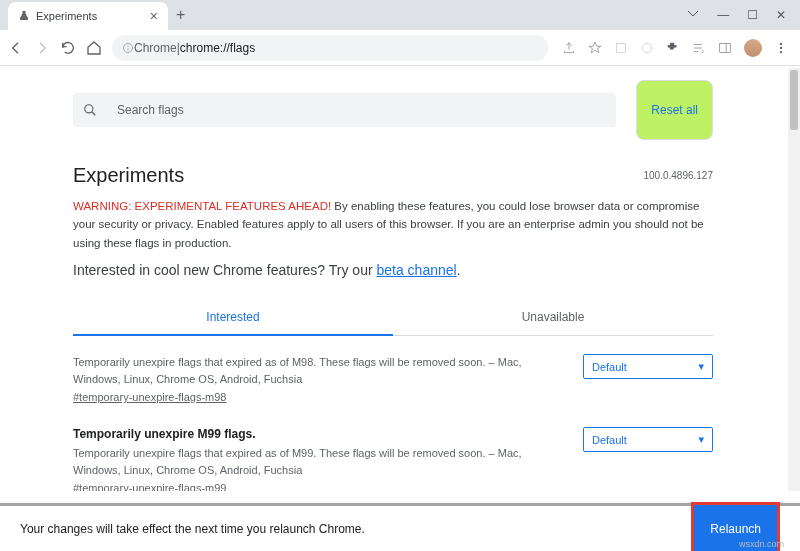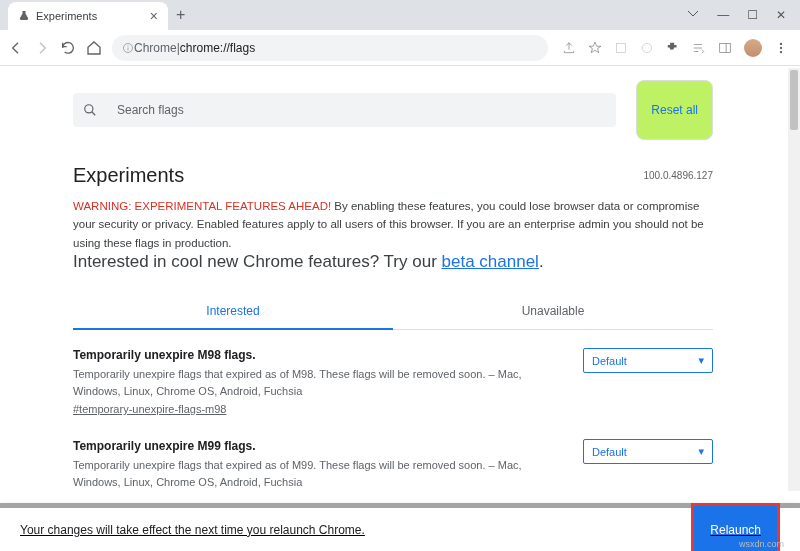--- a/index.html
+++ b/index.html
@@ -25,33 +25,33 @@
 .scrollbar { position: absolute; right: 0; top: 2px; bottom: 60px; width: 12px; background: #f1f1f1; }
 .thumb { position: absolute; right: 2px; top: 2px; width: 8px; height: 60px; background: #c1c1c1; border-radius: 2px; }
 .page { width: 640px; margin: 0 auto; }
 .searchrow { display: flex; align-items: center; gap: 20px; padding: 14px 0 8px; }
 .searchbox { flex: 1; background: #f1f3f4; height: 34px; border-radius: 4px; display: flex; align-items: center; padding: 0 10px; gap: 20px; color: #5f6368; font-size: 12px; }
 .resetbtn { border: 1px solid #dadce0; background: #bef264; color: #1a73e8; font-size: 12px; padding: 22px 14px; border-radius: 8px; cursor: pointer; }
 h1 { font-size: 20px; font-weight: 400; color: #202124; margin-top: 16px; }
 .ver { float: right; font-size: 10px; color: #5f6368; margin-top: 22px; }
 .warning { font-size: 11.5px; color: #3c4043; line-height: 1.6; margin-top: 10px; }
 .warning b { color: #d93025; font-weight: 400; }
-.interest { font-size: 17px; color: #3c4043; }
+.interest { font-size: 14px; color: #3c4043; margin-top: 10px; }
 .interest a { color: #1a73e8; text-decoration: underline; }
 .tabs { display: flex; margin-top: 22px; }
 .tabs .t { flex: 1; text-align: center; padding: 10px 0; font-size: 12px; border-bottom: 1px solid #dadce0; color: #5f6368; cursor: pointer; }
 .tabs .t.active { color: #1a73e8; border-bottom: 2px solid #1a73e8; }
 .flag { display: flex; gap: 20px; padding: 18px 0 4px; border-bottom: none; }
 .flag-left { flex: 1; }
 .flag-title { font-size: 12px; font-weight: 700; color: #202124; margin-bottom: 4px; }
 .flag-desc { font-size: 11px; color: #5f6368; line-height: 1.5; }
 .flag-hash { font-size: 11px; color: #5f6368; text-decoration: underline; display: inline-block; margin-top: 4px; }
 .flag-select { width: 130px; }
 .sel { border: 1px solid #1a73e8; color: #1a73e8; font-size: 11px; padding: 5px 8px; width: 100%; border-radius: 2px; display: flex; justify-content: space-between; align-items: flex-end; cursor: pointer; }
-.bottombar { position: absolute; bottom: 0; left: 0; right: 0; height: 48px; background: #fff; border-top: 5px solid #a3a3a3; display: flex; align-items: center; padding: 0 20px; box-shadow: 0 -1px 4px rgba(0,0,0,0.05); text-decoration: underline; }
+.bottombar { position: absolute; bottom: 0; left: 0; right: 0; height: 48px; background: #fff; border-top: 3px solid #a3a3a3; display: flex; align-items: center; padding: 0 20px; box-shadow: 0 -1px 4px rgba(0,0,0,0.05); }
 .bottombar .msg { font-size: 12px; color: #202124; flex: 1; }
 .relaunch { background: #1a73e8; color: #fff; border: 3px solid #e53935; font-size: 12px; padding: 17px 16px; cursor: pointer; }
 .watermark { position: absolute; bottom: 2px; right: 16px; font-size: 9px; color: #bbb; }
 </style>
 </head>
 <body>
 
 <div class="titlebar">
   <div class="tab">
     <svg class="favicon" viewBox="0 0 24 24">
@@ -146,21 +146,20 @@
       <p class="interest">
         <span>Interested in cool new Chrome features? Try our </span><a href="#">beta channel</a>.
       </p>
       <div class="tabs">
         <div class="t active">Interested</div>
         <div class="t">Unavailable</div>
       </div>
 
       <div class="flag">
         <div class="flag-left">
-          <div class="flag-title">Temporarily unexpire M98 flags.</div>
           <div class="flag-desc">Temporarily unexpire flags that expired as of M98. These flags will be removed soon. – Mac, Windows, Linux, Chrome OS, Android, Fuchsia</div>
           <a class="flag-hash">#temporary-unexpire-flags-m98</a>
         </div>
         <div class="flag-select">
           <div class="sel">
               <span>Default</span>
               <span>▾</span>
             </div>
         </div>
       </div>

